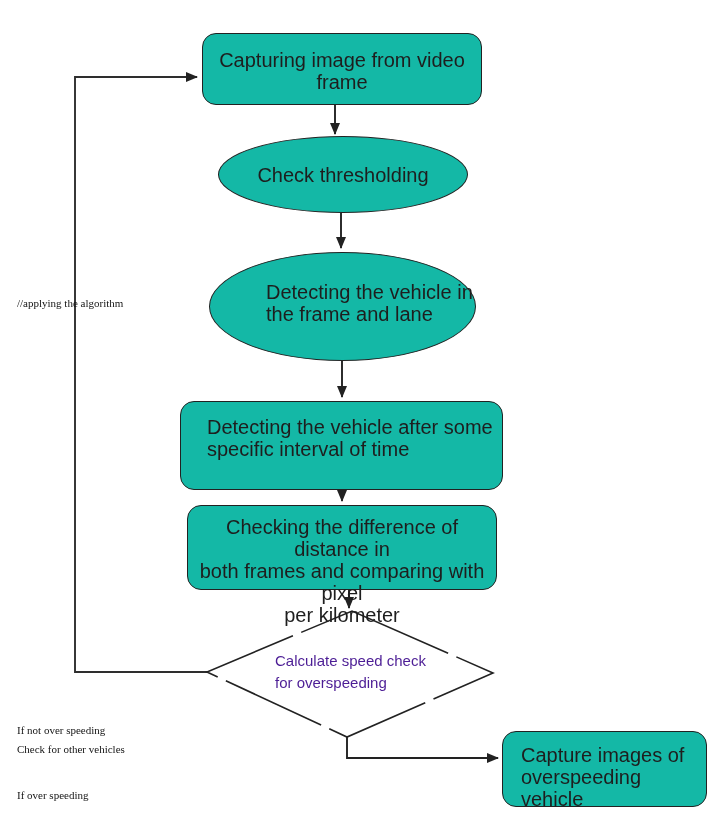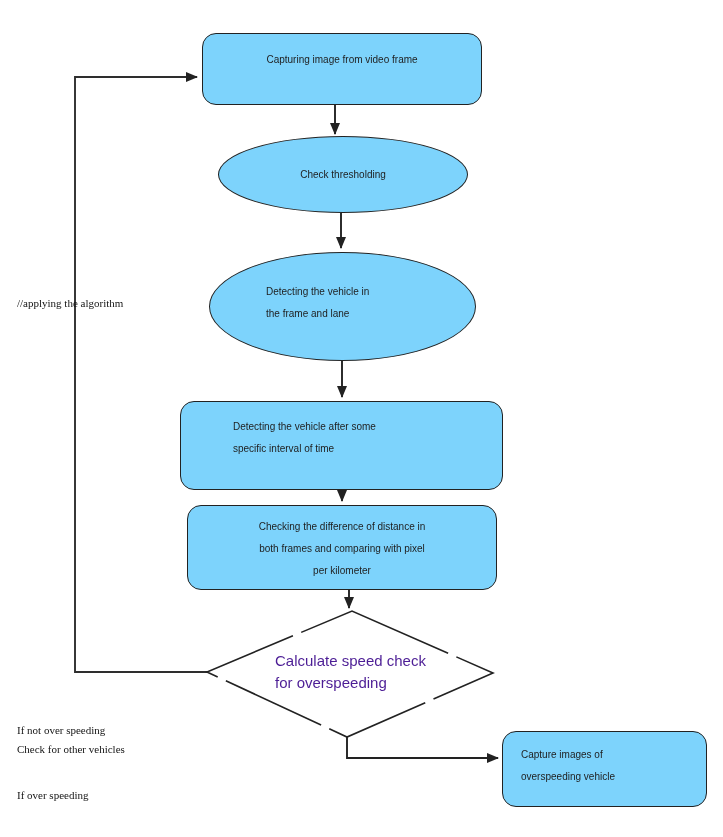--- a/index.html
+++ b/index.html
@@ -10,22 +10,22 @@
     background: #ffffff;
     font-family: "Liberation Sans", sans-serif;
     color: #1e1e1e;
     overflow: hidden;
   }
   svg.wires { position: absolute; left: 0; top: 0; width: 723px; height: 837px; }
   .node {
     position: absolute;
     box-sizing: border-box;
     border: 1.6px solid #222222;
-    background: #7dd3fc;
-    font-size: 10px;
+    background: #14b8a6;
+    font-size: 20px;
     line-height: 22px;
     color: #1e1e1e;
   }
   .rounded { border-radius: 14px; }
   .ellipse { border-radius: 50%; }
   .center-text { display: flex; align-items: center; justify-content: center; text-align: center; }
   .diamond-label {
     position: absolute;
     font-size: 15px;
     line-height: 22px;
@@ -71,21 +71,21 @@
 
   <div class="node ellipse center-text" style="left:218px; top:136px; width:250px; height:77px;">
     <div>Check thresholding</div>
   </div>
 
   <div class="node ellipse" style="left:209px; top:252px; width:267px; height:109px; padding:28px 0 0 56px;">
     <div>Detecting the vehicle in</div>
     <div>the frame and lane</div>
   </div>
 
-  <div class="node rounded" style="left:180px; top:401px; width:323px; height:89px; padding:14px 0 0 52px;">
+  <div class="node rounded" style="left:180px; top:401px; width:323px; height:89px; padding:14px 0 0 26px;">
     <div>Detecting the vehicle after some</div>
     <div>specific interval of time</div>
   </div>
 
   <div class="node rounded" style="left:187px; top:505px; width:310px; height:85px; padding-top:10px; text-align:center;">
     <div>Checking the difference of distance in</div>
     <div>both frames and comparing with pixel</div>
     <div>per kilometer</div>
   </div>
 

